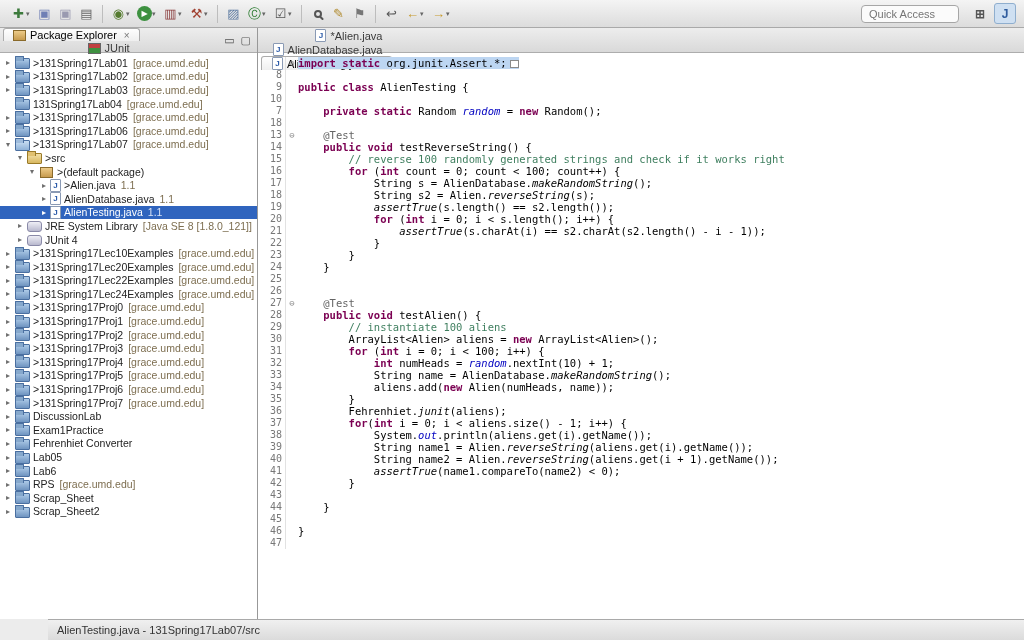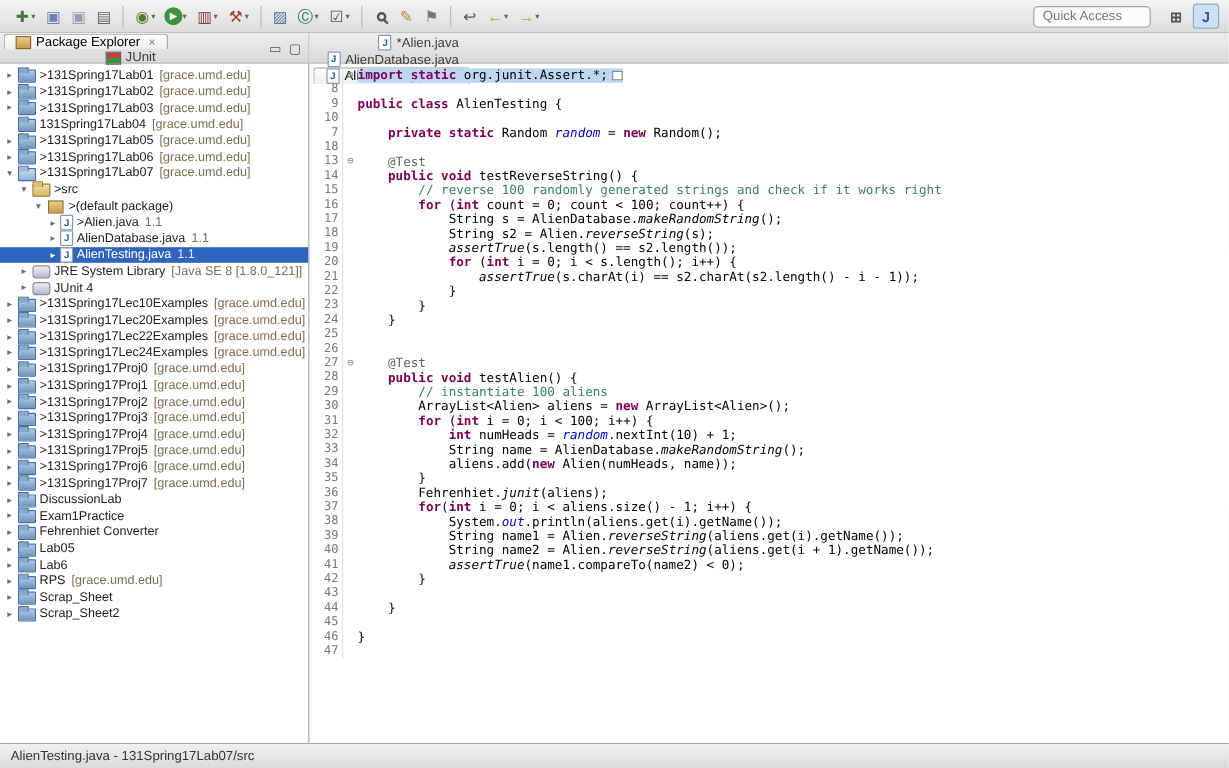--- a/index.html
+++ b/index.html
@@ -88,21 +88,21 @@
   .tk-c{color:#3F7F5F;text-align:right;}
   .tk-a{color:#646464;}
   .tk-f{color:#0000C0;font-style:italic;}
   .tk-s{font-style:italic;color:#000;}
   .tk-p{color:#000;}
   .foldbox{display:inline-block;width:9px;height:8px;border:1px solid #8A8A8A;margin-left:3px;
            background:#FFF;vertical-align:middle;}
 
   
   .status{height:21px;background:linear-gradient(#F0F0F0,#DBDBDB);border-top:1px solid #A9A9A9;
-          display:flex;align-items:center;padding:0 9px;color:#333;font-size:11px;}
+          display:flex;align-items:center;padding:0 9px;color:#333;font-size:11px;margin-left:48px;}
 </style>
 </head>
 <body>
 
 <div class="toolbar">
   <div class="ticons">
       <span class="tico" style="color: rgb(60, 122, 60);">✚</span>
       <span class="dd">▾</span>
       <span class="tico" style="color: rgb(111, 127, 181);">▣</span>
       <span class="tico" style="color: rgb(154, 154, 176);">▣</span>

